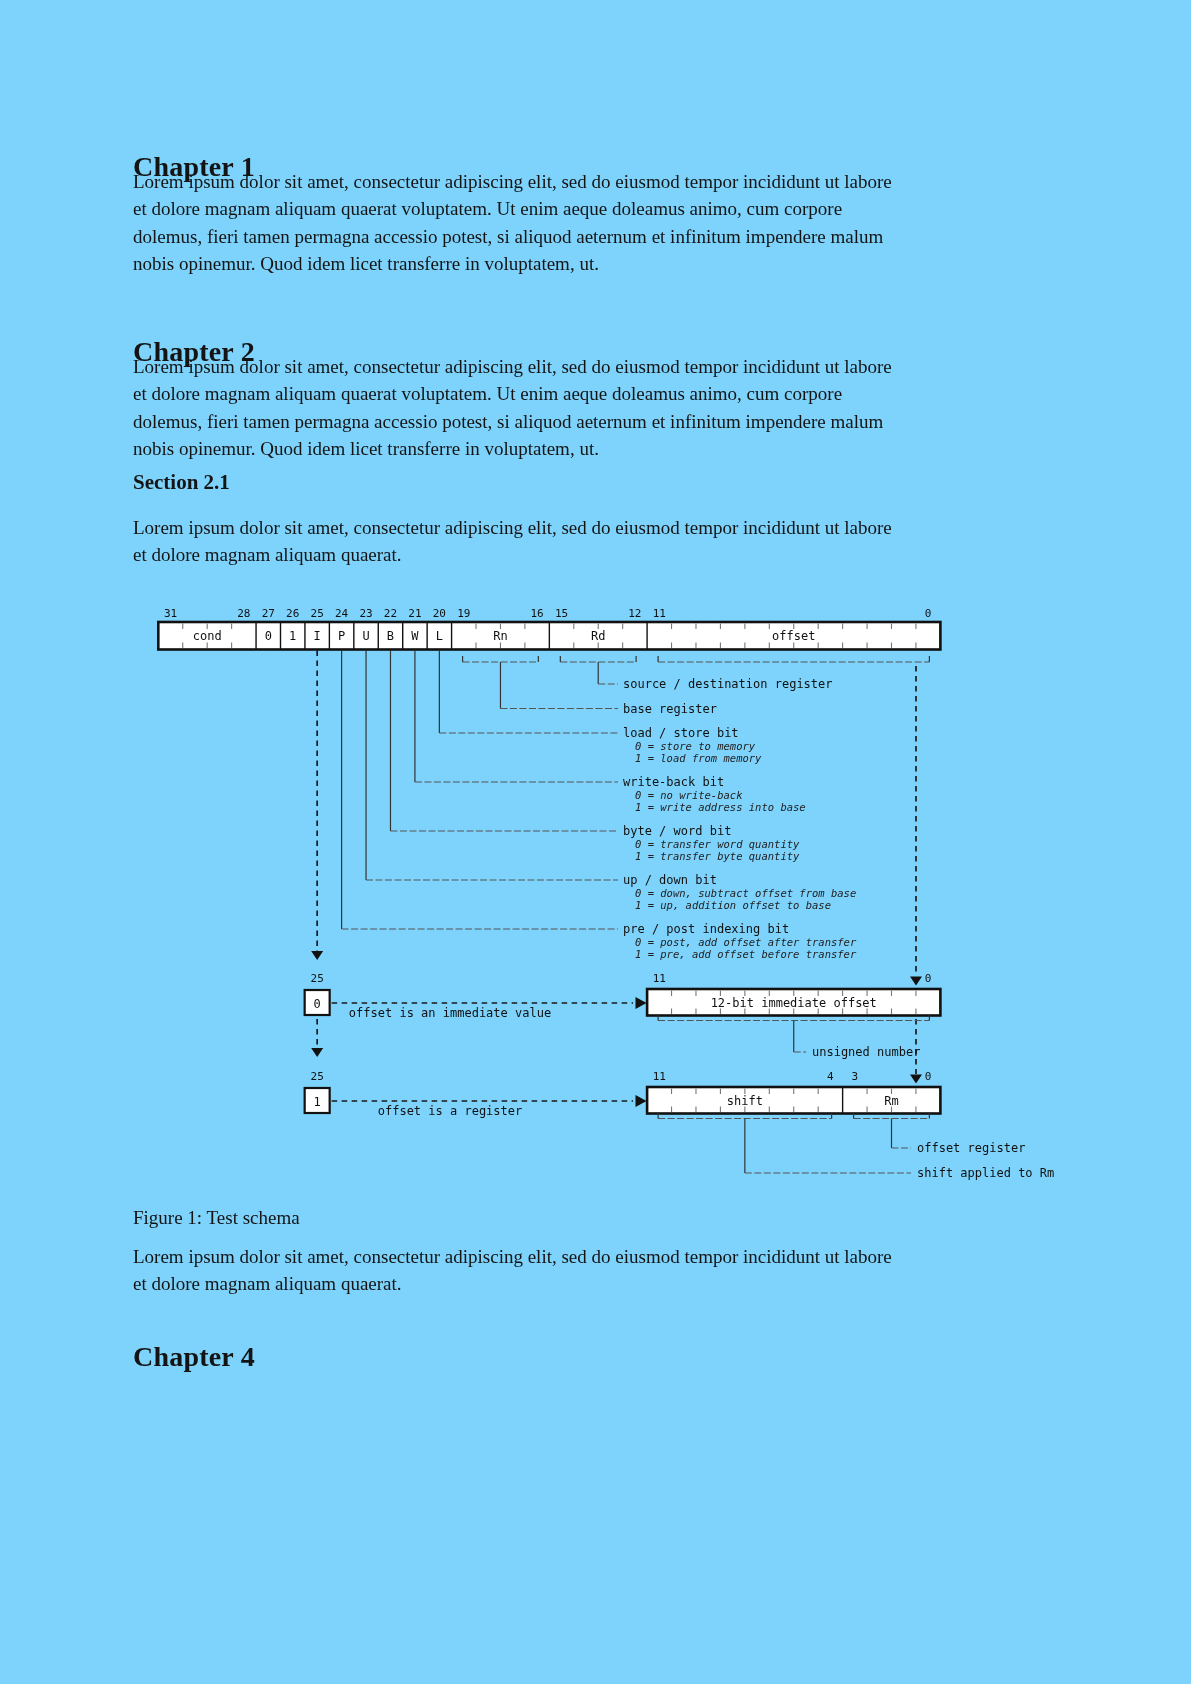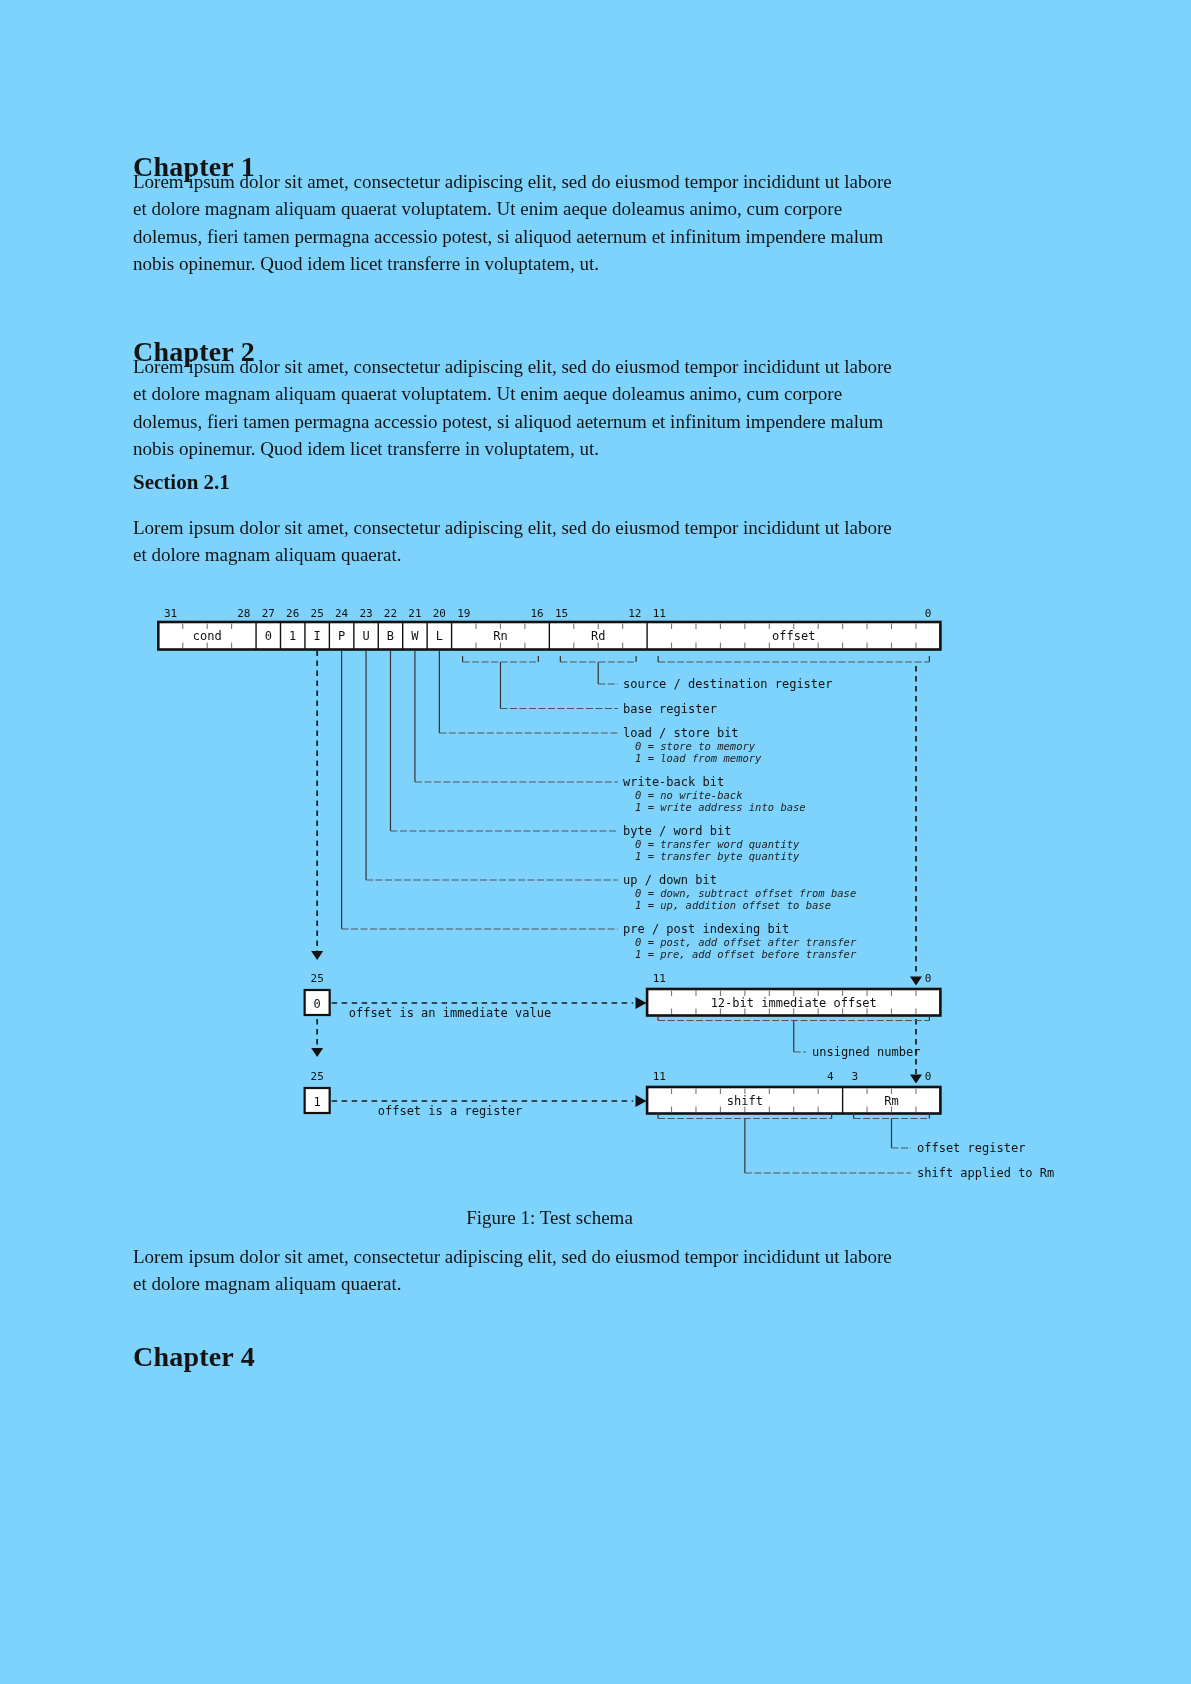--- a/index.html
+++ b/index.html
@@ -20,21 +20,21 @@
     position:absolute;left:133px;
     font-size:21px;font-weight:bold;line-height:1.1;
   }
   .para{
     position:absolute;left:133px;width:1030px;
     font-size:19px;line-height:27.4px;
     white-space:pre-line;
   }
   .caption{
     position:absolute;left:133px;width:833px;
-    font-size:19px;text-align:center;
+    font-size:19px;text-align:left;
   }
   #fig-svg{position:absolute;left:0;top:0;pointer-events:none;}
   #fig-svg .reg{fill:#ffffff;stroke:#111111;stroke-width:2.6px;}
   #fig-svg .smallbox{fill:#ffffff;stroke:#111111;stroke-width:2.2px;}
   #fig-svg .div{stroke:#111111;stroke-width:1.4px;}
   #fig-svg .tick{stroke:#777777;stroke-width:1.1px;}
   #fig-svg .sol{stroke:#333333;stroke-width:1.2px;}
   #fig-svg .dsm{stroke:#555555;stroke-width:1.1px;stroke-dasharray:7 2.5;}
   #fig-svg .dbg{stroke:#1a1a1a;stroke-width:1.7px;stroke-dasharray:5.5 4.5;}
   #fig-svg .ah{fill:#111111;stroke:none;}

